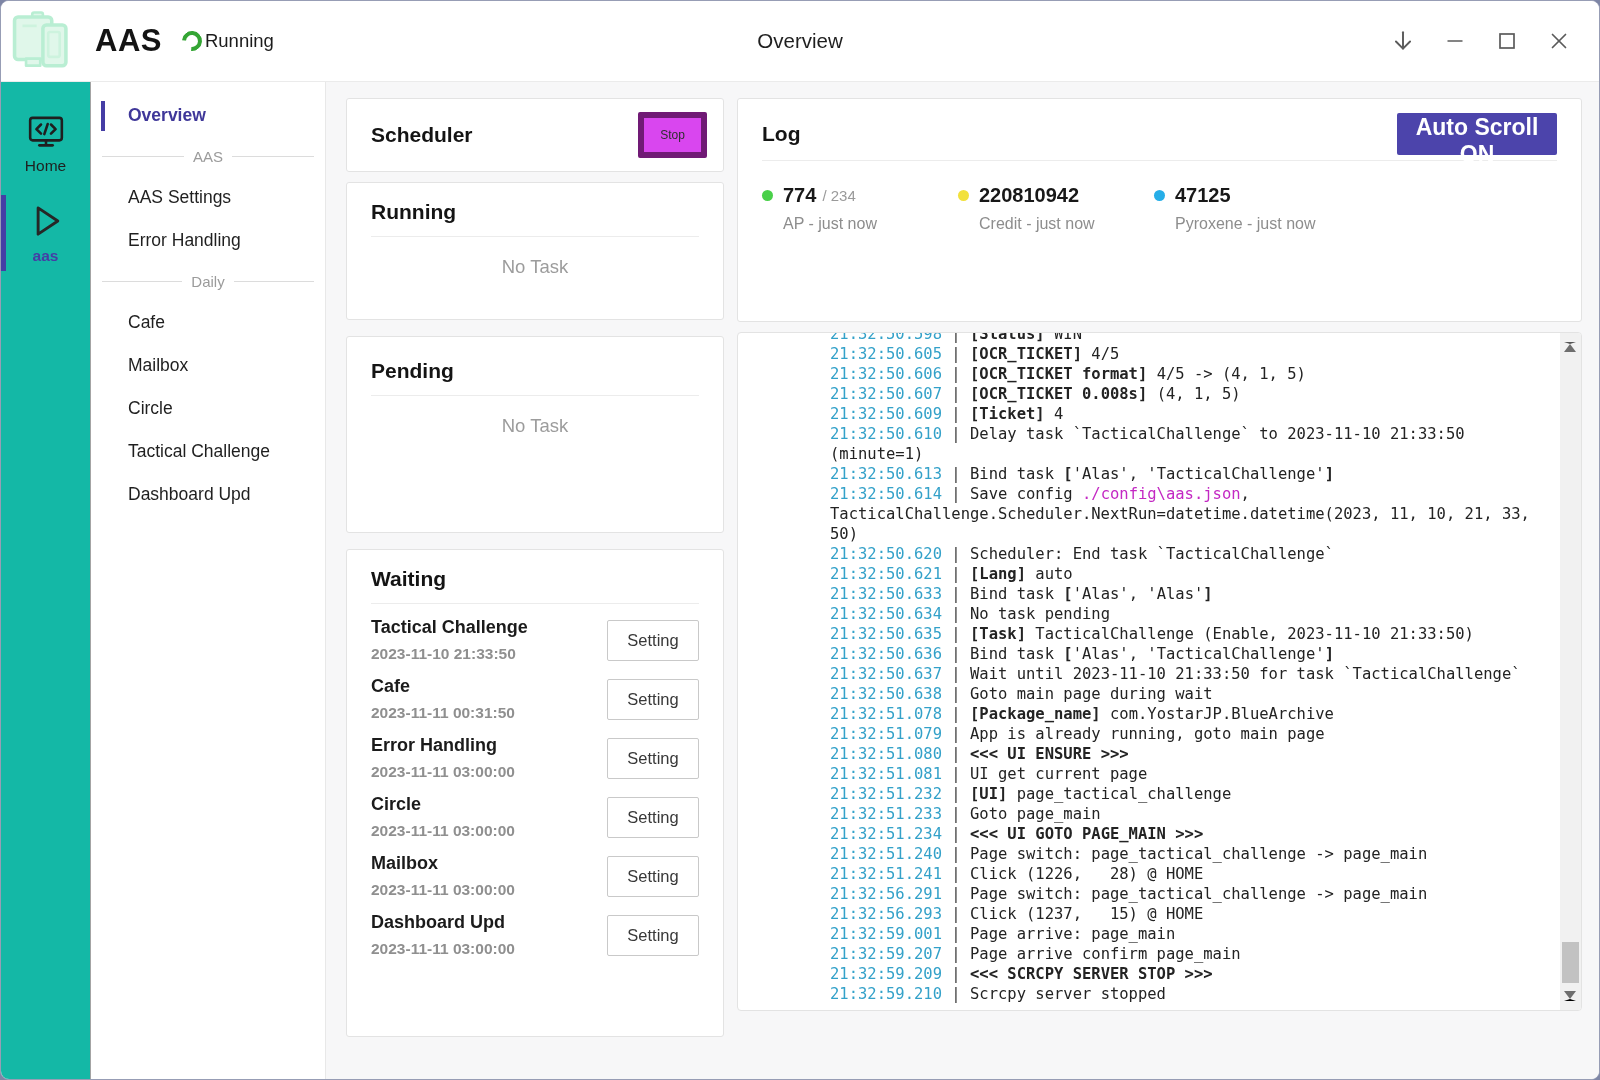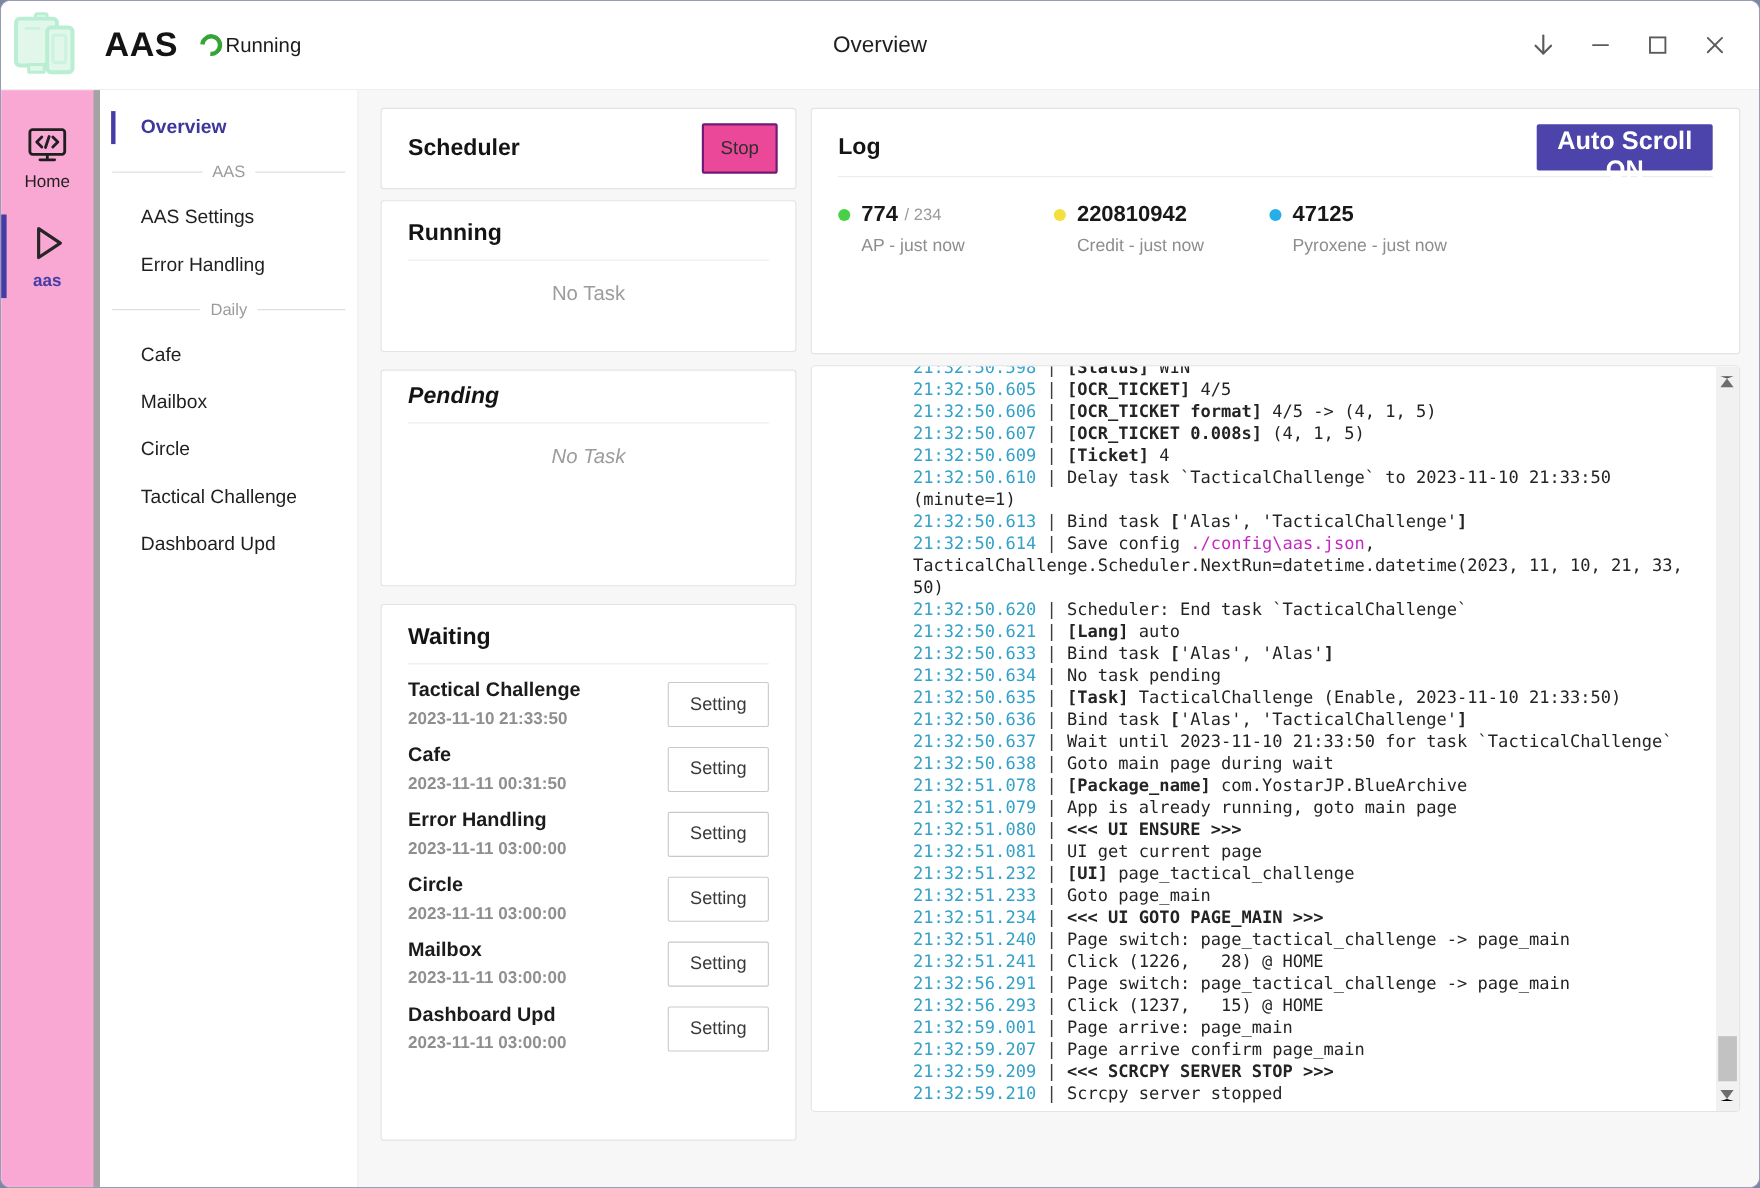--- a/index.html
+++ b/index.html
@@ -14,21 +14,21 @@
   .status{display:flex;align-items:center;margin-left:20px;}
   .spinner{width:20px;height:20px;border:4.5px solid #34A534;border-left-color:transparent;border-radius:50%;transform:rotate(-40deg);}
   .status-text{font-size:18.5px;color:#1c1c1c;margin-left:3px;}
   .window-title{position:absolute;left:0;right:0;top:0;bottom:0;display:flex;align-items:center;justify-content:center;font-size:20.5px;color:#1f1f1f;pointer-events:none;}
   .win-controls{margin-left:auto;display:flex;align-items:center;padding-right:14px;position:relative;z-index:2;}
   .win-btn{width:52px;height:50px;display:flex;align-items:center;justify-content:center;background:none;border:none;padding:0;}
 
   
   .body{flex:1;display:flex;border-top:1px solid #ebebeb;min-height:0;}
 
-  .rail{flex:0 0 90px;border-right:6px solid #a3a3a3;background:#f9a8d4;padding-top:22px;display:flex;flex-direction:column;align-items:center;}
+  .rail{flex:0 0 90px;border-right:1px solid #a3a3a3;background:#14b8a6;padding-top:22px;display:flex;flex-direction:column;align-items:center;}
   .rail-item{position:relative;width:100%;display:flex;flex-direction:column;align-items:center;padding:8px 0 9px;margin-bottom:8px;}
   .rail-label{font-size:15.5px;color:#1f1f1f;margin-top:5px;}
   .rail-item.active .rail-label{color:#453DA5;font-weight:700;}
   .rail-item.active::before{content:"";position:absolute;left:0;top:3px;bottom:3px;width:5px;background:#453DA5;}
 
   .nav{flex:0 0 235px;border-right:1px solid #e8e8e8;background:#fff;padding-top:12px;}
   .nav-item{position:relative;height:43px;display:flex;align-items:center;padding-left:37px;font-size:17.5px;color:#1f1f1f;cursor:pointer;}
   .nav-item.active{color:#3F3799;font-weight:700;}
   .nav-item.active::before{content:"";position:absolute;left:10px;top:7px;bottom:6px;width:4px;background:#453DA5;}
   .nav-section{height:39px;display:flex;align-items:center;padding:0 11px;color:#9b9b9b;font-size:15px;}
@@ -38,23 +38,23 @@
   .content{flex:1;background:#f7f7f8;display:flex;padding:16px 0 0 20px;min-width:0;}
   .col-mid{flex:0 0 378px;display:flex;flex-direction:column;}
   .col-log{flex:1;display:flex;flex-direction:column;margin:0 17px 0 13px;min-width:0;}
 
   .card{background:#fff;border:1px solid #e3e3e3;border-radius:3px;}
   .card-title{font-size:21px;font-weight:700;color:#141414;}
   .panel-divider{height:1px;background:#ececec;margin-top:12px;}
   .empty-text{text-align:center;color:#9c9c9c;font-size:18.5px;margin-top:19px;}
 
   .scheduler-card{height:74px;display:flex;align-items:center;justify-content:space-between;padding:0 16px 0 24px;margin-bottom:10px;}
-  .stop-btn{width:69px;height:46px;background:#ec4899;border:2px solid #701a75;border-radius:2px;font-size:17px;color:#2e2e2e;}
+  .stop-btn{width:69px;height:46px;background:#d946ef;border:6px solid #701a75;border-radius:2px;font-size:12px;color:#2e2e2e;}
   .running-card{height:138px;padding:17px 24px 0;margin-bottom:16px;}
-  .pending-card{height:197px;padding:11px 24px 0;margin-bottom:16px;font-style:italic;}
+  .pending-card{height:197px;padding:22px 24px 0;margin-bottom:16px;}
   .waiting-card{flex:1;margin-bottom:42px;padding:17px 24px 0;overflow:hidden;}
   .task-row{display:flex;justify-content:space-between;align-items:center;margin-top:13px;}
   .task-name{font-size:18px;font-weight:700;color:#1b1b1b;}
   .task-date{font-size:15.5px;color:#8f8f8f;font-weight:600;margin-top:7px;}
   .setting-btn{width:92px;height:41px;background:#fff;border:1px solid #c9c9c9;border-radius:2px;font-size:16.5px;color:#383838;}
 
   .log-card{height:224px;padding:0 24px;margin-bottom:10px;}
   .log-header{height:62px;display:flex;align-items:center;justify-content:space-between;border-bottom:1px solid #ececec;padding-top:8px;}
   .autoscroll-btn{width:160px;height:42px;background:#4C44AB;color:#fff;border:none;border-radius:2px;font-size:23px;font-weight:bold;}
   .stats{display:flex;padding-top:23px;}

